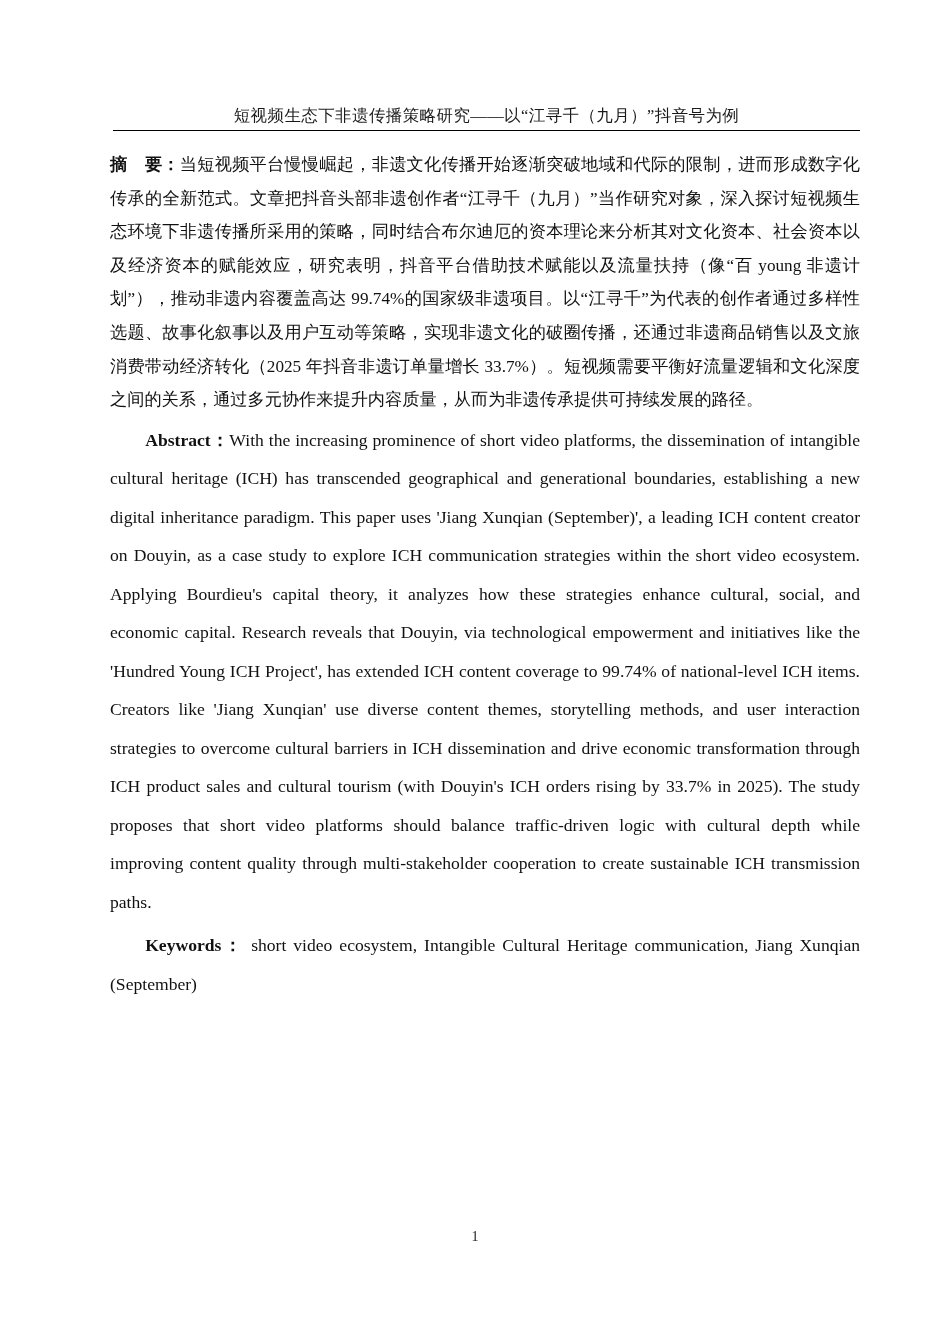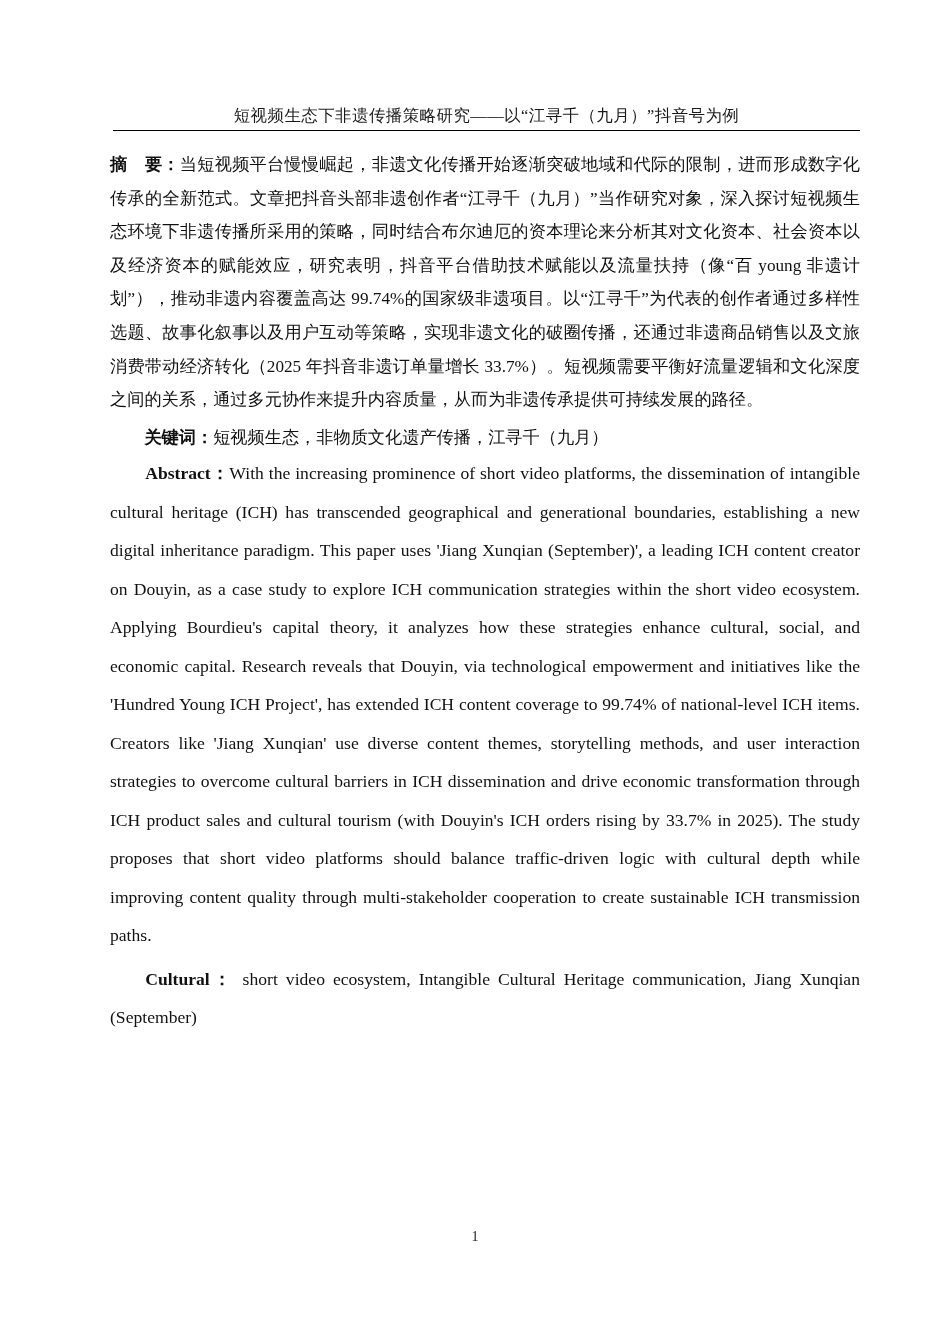--- a/index.html
+++ b/index.html
@@ -134,25 +134,24 @@
     <div class="header-title">短视频生态下非遗传播策略研究——以“江寻千（九月）”抖音号为例</div>
     <div class="header-rule"></div>
   </div>
 
   <div class="content">
 
     <p class="cn-para"><span class="lead">摘　要：</span><span>当短视频平台慢慢崛起，非遗文化传播开始逐渐突破地域和代际的限制，进而形成数字化传承的全新范式。文章把抖音头部非遗创作者“江寻千（九月）”当作研究对象，深入探讨短视频生态环境下非遗传播所采用的策略，同时结合布尔迪厄的资本理论来分析其对文化资本、社会资本以及经济资本的赋能效应，研究表明，抖音平台借助技术赋能以及流量扶持（像“百 young 非遗计划”），推动非遗内容覆盖高达 99.74%的国家级非遗项目。以“江寻千”为代表的创作者通过多样性选题、故事化叙事以及用户互动等策略，实现非遗文化的破圈传播，还通过非遗商品销售以及文旅消费带动经济转化（2025 年抖音非遗订单量增长 33.7%）。短视频需要平衡好流量逻辑和文化深度之间的关系，通过多元协作来提升内容质量，从而为非遗传承提供可持续发展的路径。</span></p>
 
     <div class="gap-keywords"></div>
 
-    <p class="kw-cn"><span class="lead">关键词：</span><span>短视频生态，非物质文化遗产传播，江寻千（九月）</span></p>
 
     <p class="en-para first"><span class="lead">Abstract：</span><span>With the increasing prominence of short video platforms, the dissemination of intangible cultural heritage (ICH) has transcended geographical and generational boundaries, establishing a new digital inheritance paradigm. This paper uses 'Jiang Xunqian (September)', a leading ICH content creator on Douyin, as a case study to explore ICH communication strategies within the short video ecosystem. Applying Bourdieu's capital theory, it analyzes how these strategies enhance cultural, social, and economic capital. Research reveals that Douyin, via technological empowerment and initiatives like the 'Hundred Young ICH Project', has extended ICH content coverage to 99.74% of national-level ICH items. Creators like 'Jiang Xunqian' use diverse content themes, storytelling methods, and user interaction strategies to overcome cultural barriers in ICH dissemination and drive economic transformation through ICH product sales and cultural tourism (with Douyin's ICH orders rising by 33.7% in 2025). The study proposes that short video platforms should balance traffic-driven logic with cultural depth while improving content quality through multi-stakeholder cooperation to create sustainable ICH transmission paths.</span></p>
 
     <div class="gap-enkw"></div>
 
-    <p class="en-para first"><span class="lead">Cultural：</span><span> short video ecosystem, Intangible Cultural Heritage communication, Jiang Xunqian (September)</span></p>
+    <p class="en-para first"><span class="lead">Keywords：</span><span> short video ecosystem, Intangible Cultural Heritage communication, Jiang Xunqian (September)</span></p>
 
   </div>
 
   <div class="page-number">1</div>
 
 </div>
 
 </body></html>

